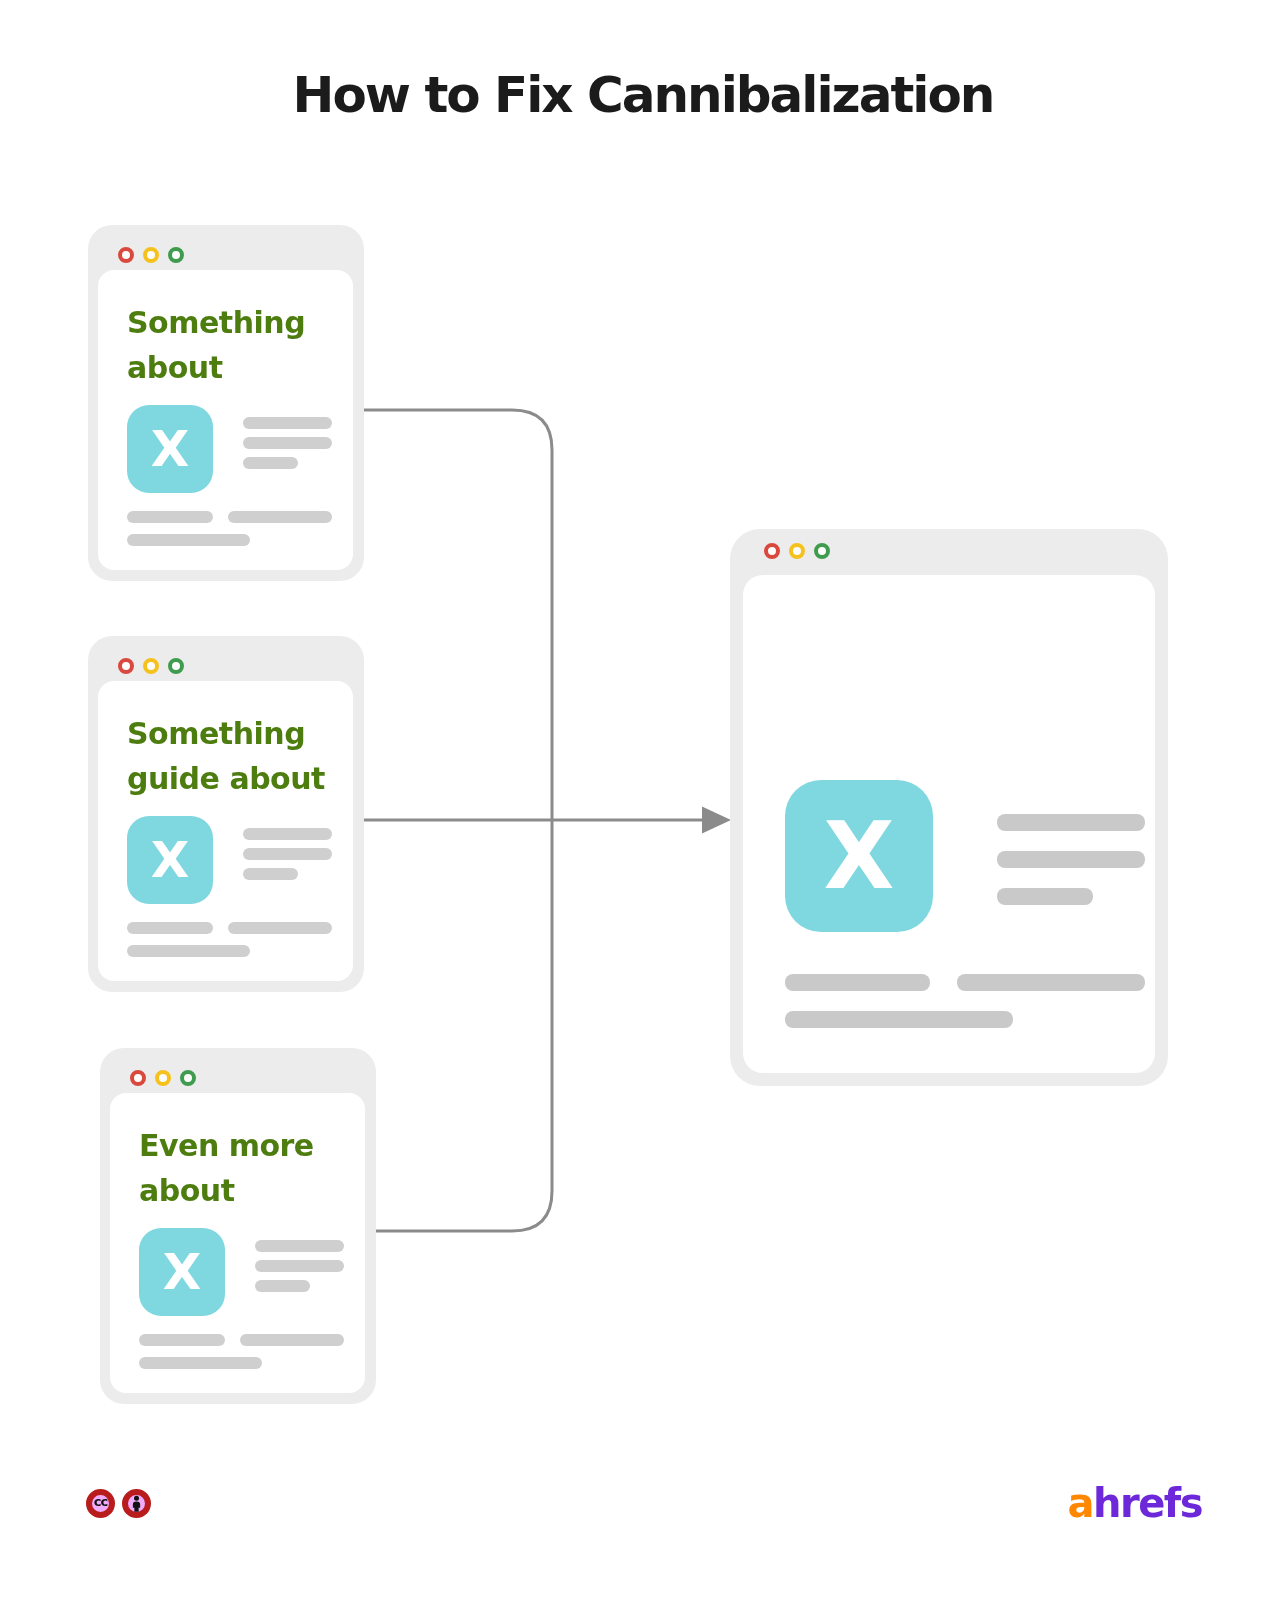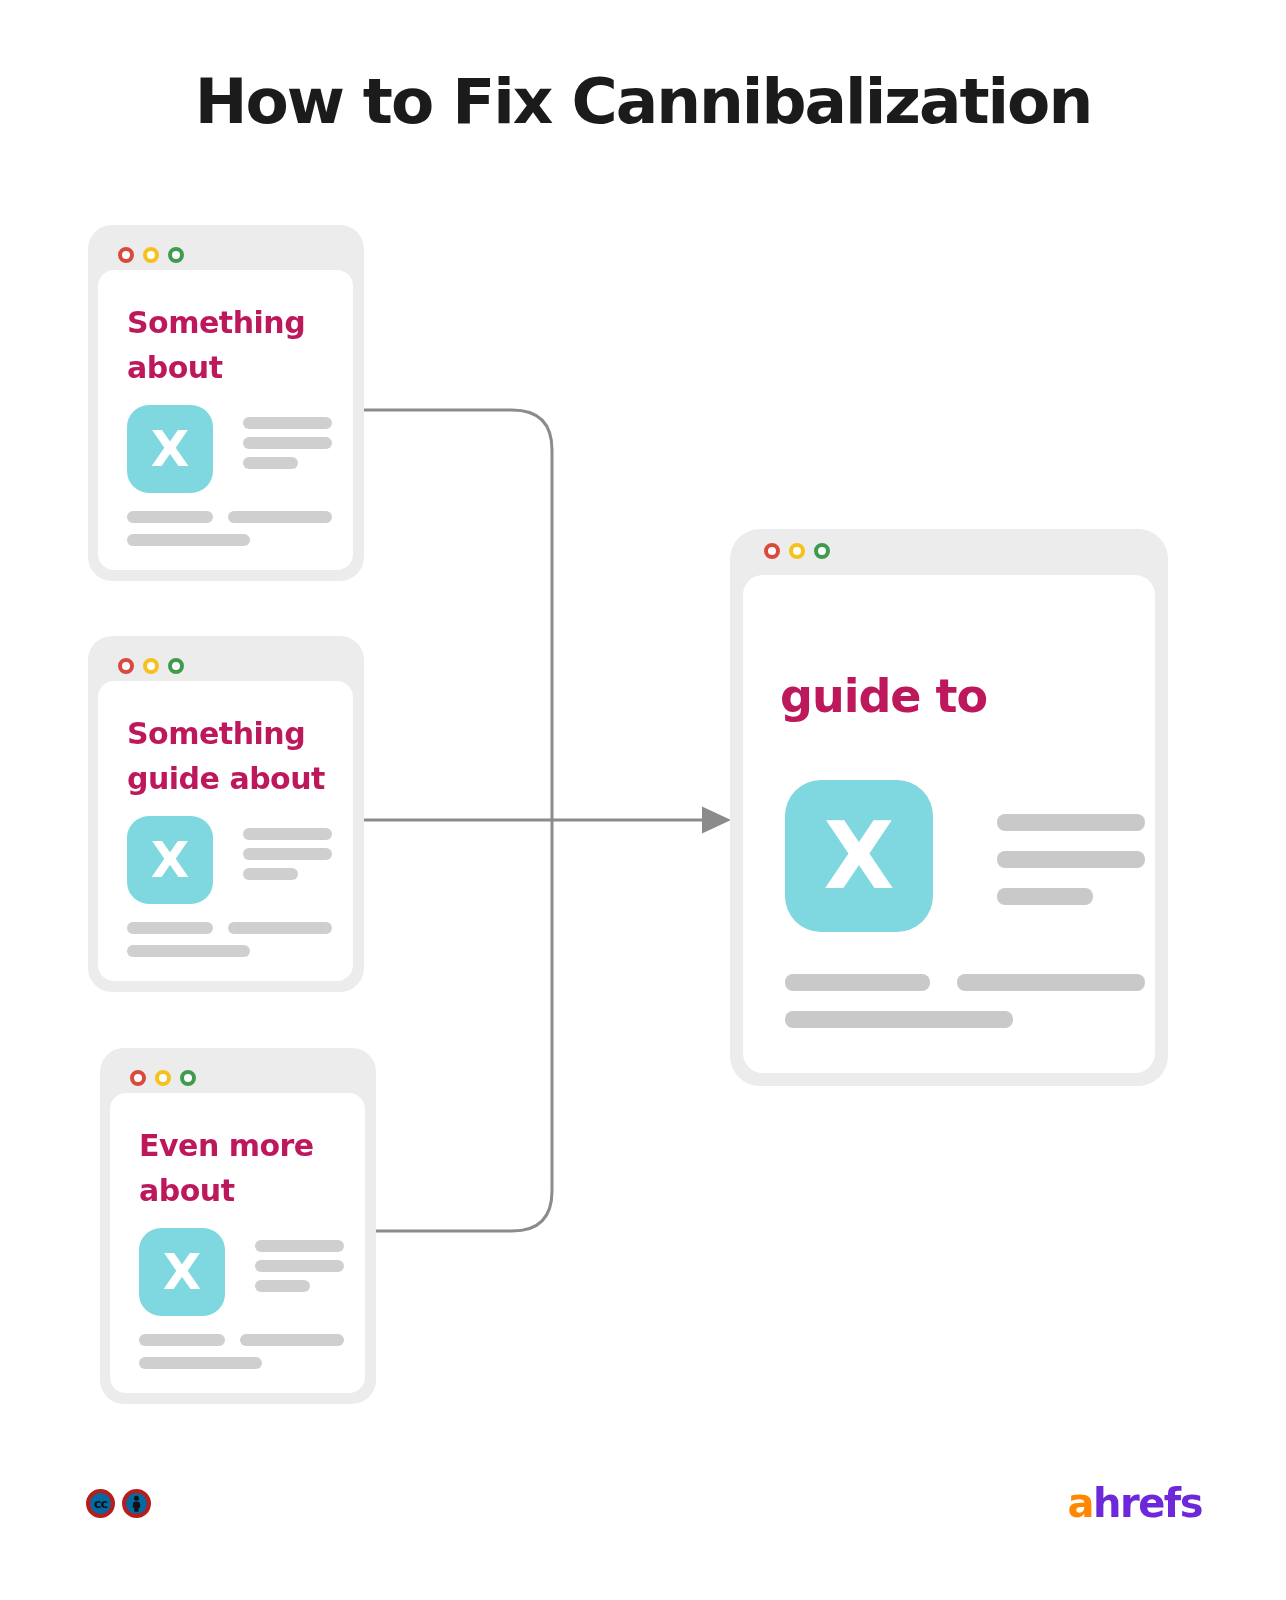--- a/index.html
+++ b/index.html
@@ -3,21 +3,21 @@
 <meta charset="utf-8">
 <style>
   * { margin:0; padding:0; box-sizing:border-box; }
   html,body { background:#fff; }
   .page {
     position:relative; width:1286px; height:1600px; background:#ffffff;
     font-family:"DejaVu Sans", sans-serif; overflow:hidden;
   }
   .title {
     position:absolute; top:70px; left:0; width:100%;
-    text-align:center; font-weight:bold; font-size:63px; line-height:1;
+    text-align:center; font-weight:bold; font-size:50px; line-height:1;
     letter-spacing:-2px; color:#1b1b1b; z-index:2;
   }
   
   .connectors { position:absolute; left:0; top:0; z-index:1; }
   
   .card {
     position:absolute; background:#ececec; z-index:2;
   }
   .mini { left:88px; width:276px; height:356px; border-radius:24px; }
   .mini.c1 { top:225px; }
@@ -30,21 +30,21 @@
   .big  .dots { left:34px; top:14px; }
   .dot { width:16px; height:16px; border-radius:50%; background:#fdfdfd; border:4px solid #000; }
   .dot.r { border-color:#d9493d; }
   .dot.y { border-color:#f5c21d; }
   .dot.g { border-color:#3f9c4e; }
 
   .inner { position:absolute; background:#ffffff; }
   .mini .inner { left:10px; right:11px; top:45px; bottom:11px; border-radius:16px; }
   .big  .inner { left:13px; right:13px; top:46px; bottom:13px; border-radius:20px; }
 
-  .heading { position:absolute; color:#be185d; font-weight:bold; }
+  .heading { position:absolute; color:#4d7c0f; font-weight:bold; }
   .mini .heading { left:29px; top:30px; font-size:30px; line-height:45px; letter-spacing:-0.5px; }
   .big  .heading { left:37px; top:28px; font-size:46px; line-height:62px; letter-spacing:-1px; }
 
   .xtile {
     position:absolute; background:#7fd8e0; color:#ffffff; font-weight:bold;
     display:flex; align-items:center; justify-content:center;
   }
   .mini .xtile { left:29px; top:135px; width:86px; height:88px; border-radius:22px; font-size:50px; }
   .big  .xtile { left:42px; top:205px; width:148px; height:152px; border-radius:36px; font-size:92px; }
 
@@ -67,22 +67,22 @@
   .mini .paras .line { height:12px; }
   .mini .pa { width:86px; } .mini .pb { width:104px; } .mini .pc { width:123px; }
   .big .paras { left:42px; top:399px; gap:20px; }
   .big .paras .row { display:flex; gap:27px; }
   .big .paras .line { height:17px; }
   .big .pa { width:145px; } .big .pb { width:188px; } .big .pc { width:228px; }
 
   
   .footer { position:absolute; left:86px; top:1489px; display:flex; align-items:center; z-index:2; }
   .lic-icon {
-    width:29px; height:29px; border-radius:50%; border:4px solid #b91c1c;
-    display:flex; align-items:center; justify-content:center; background:#0369a1;
+    width:29px; height:29px; border-radius:50%; border:6px solid #b91c1c;
+    display:flex; align-items:flex-start; justify-content:center; background:#f0abfc;
   }
   .lic-icon + .lic-icon { margin-left:7px; }
   .cc-text { font-size:13px; font-weight:bold; letter-spacing:-1px; color:#111; line-height:1; padding-bottom:1px; }
   .url { margin-left:19px; font-family:"Liberation Sans", sans-serif; font-size:25px; color:#2f2f2f; }
   .logo { position:absolute; right:84px; top:1480px; font-size:40px; font-weight:bold; letter-spacing:-1.5px; z-index:2; }
   .logo .a { color:#ff8800; }
   .logo .rest { color:#6d28d9; }
 </style>
 </head>
 <body>
@@ -186,21 +186,20 @@
 
   <div class="card big">
     <div class="dots">
       <span class="dot r"></span>
       <span class="dot y"></span>
       <span class="dot g"></span>
     </div>
     <div class="inner">
       <div class="heading">
         <br>
-        <span>guide to</span>
       </div>
       <div class="xtile">
         <span>X</span>
       </div>
       <div class="sidelines">
         <div class="line sl1"></div>
         <div class="line sl2"></div>
         <div class="line sl3"></div>
       </div>
       <div class="paras">

